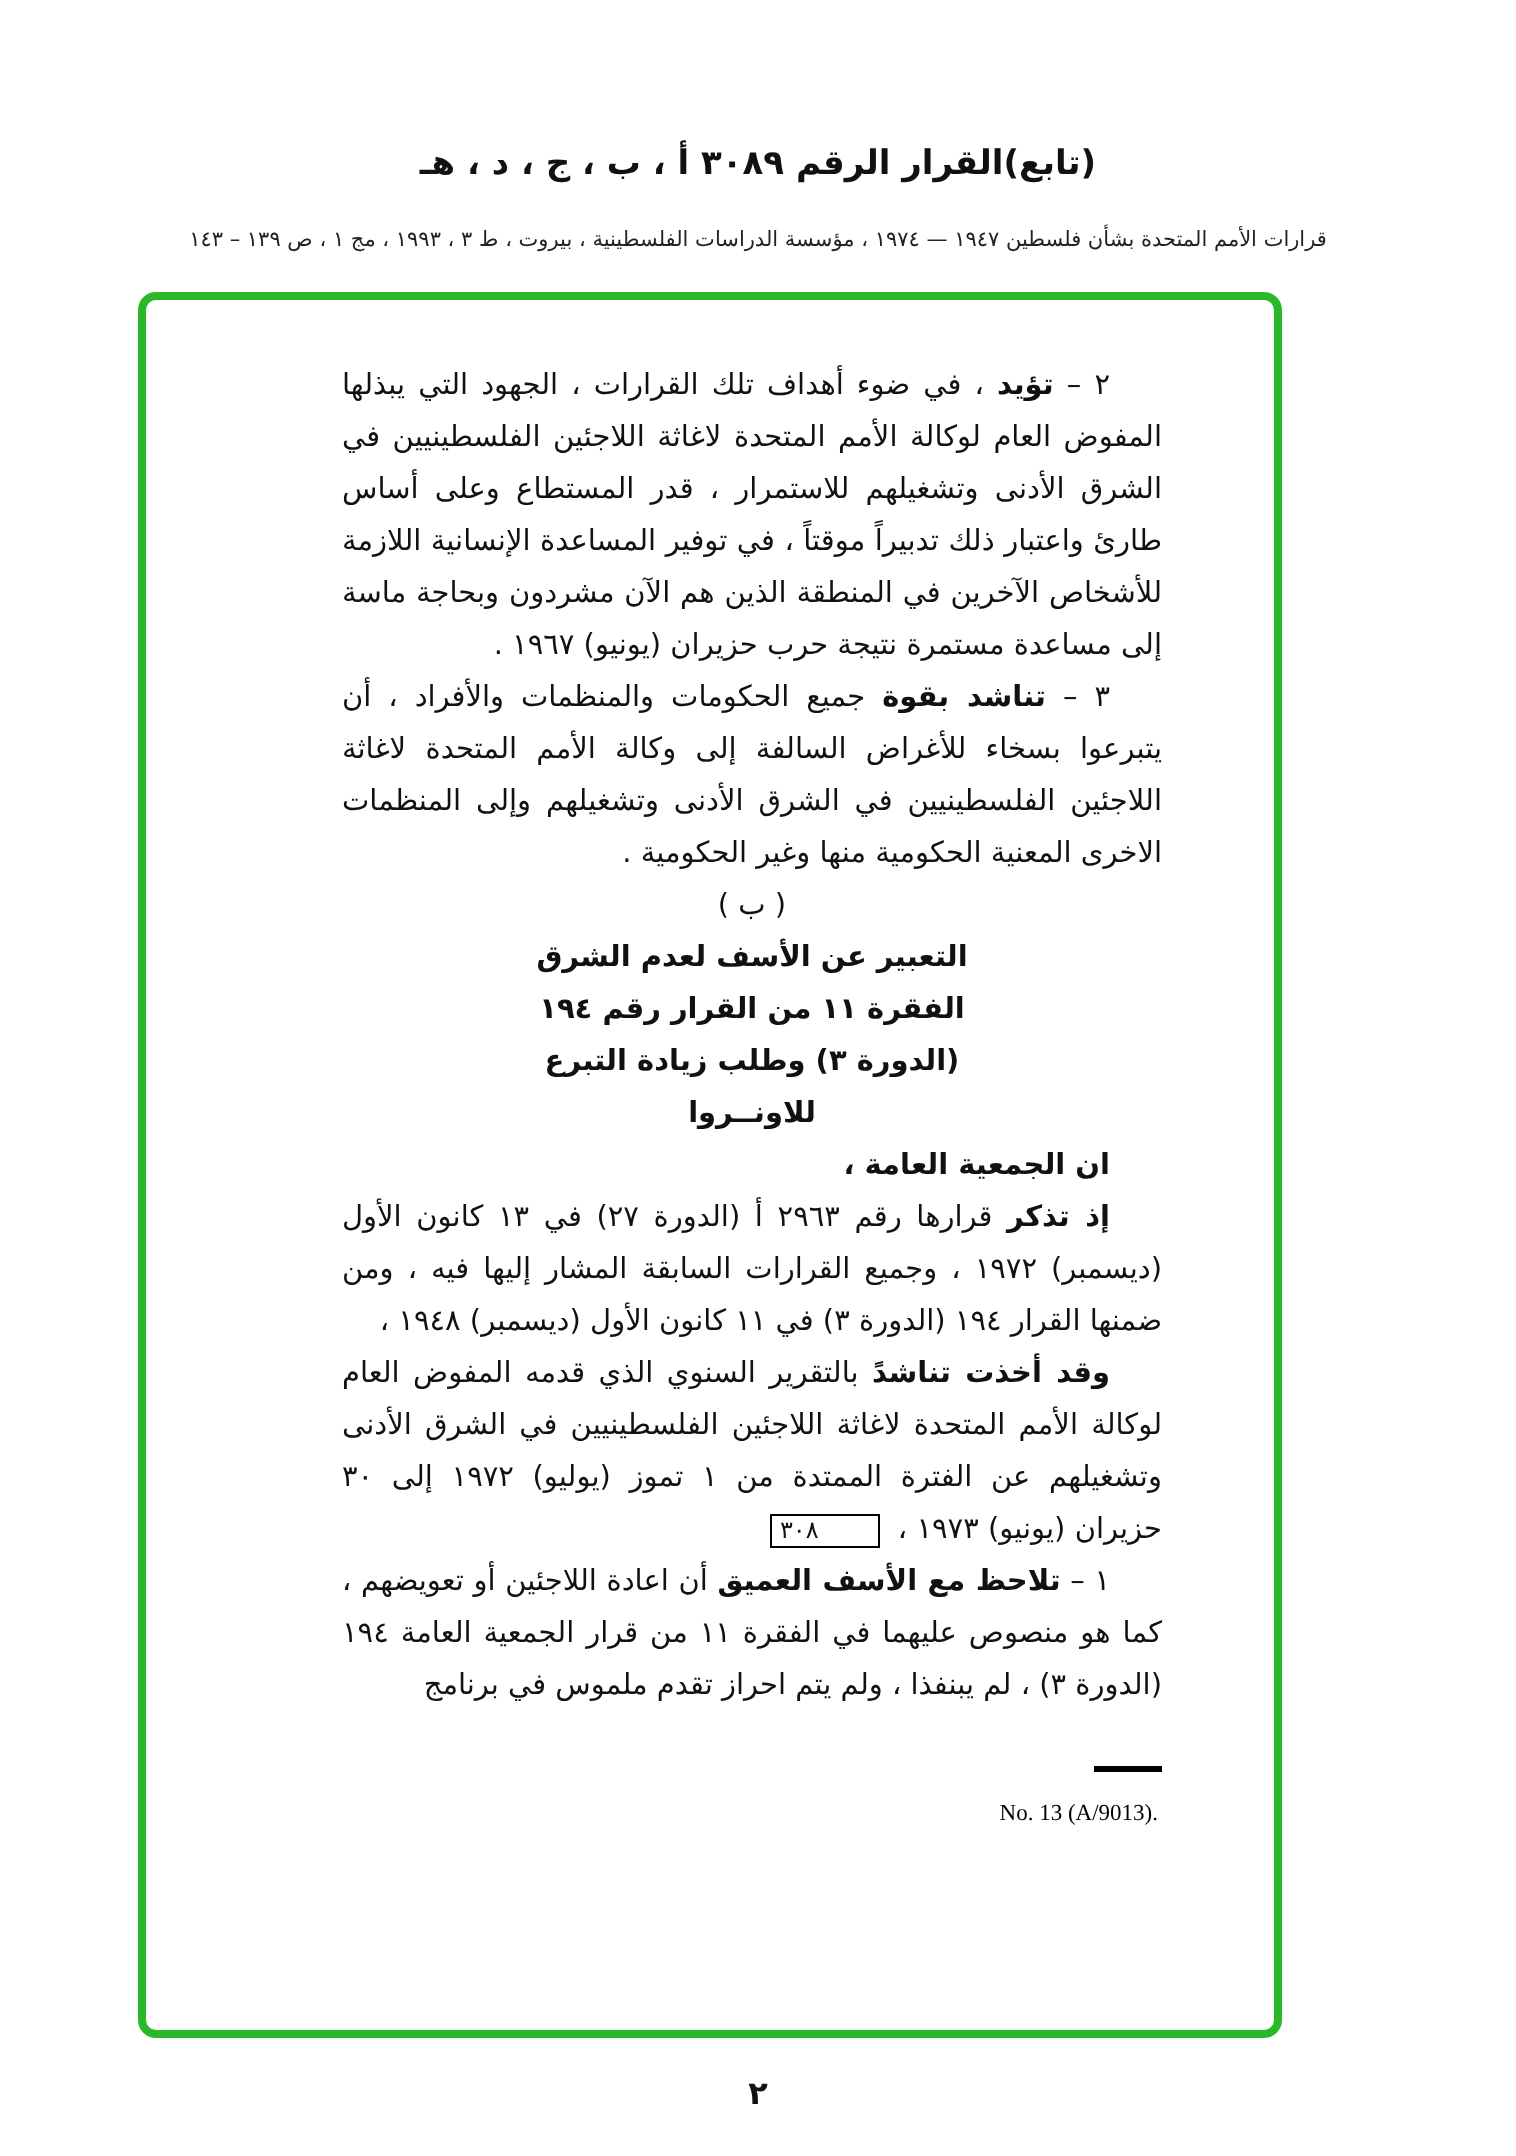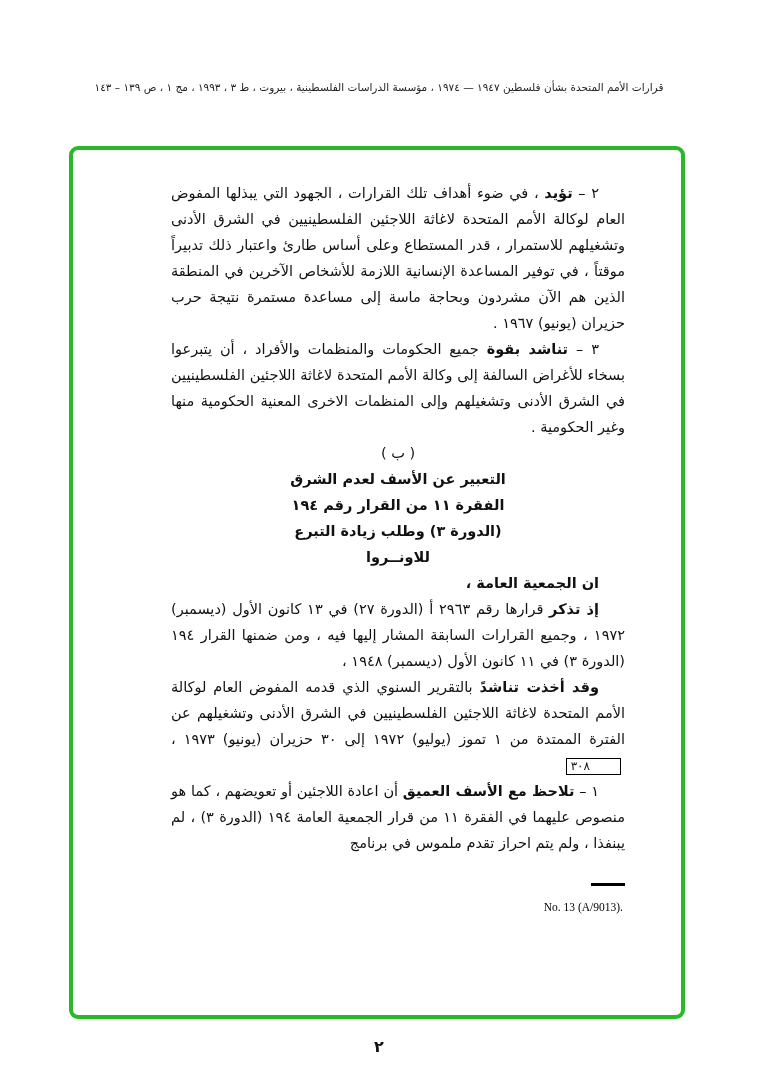--- a/index.html
+++ b/index.html
@@ -20,29 +20,29 @@
     left: 0; right: 0;
     text-align: center;
     direction: rtl;
   }
   .title {
     font-size: 17px;
     font-weight: bold;
     letter-spacing: 0.5px;
   }
   .subtitle {
-    margin-top: 9px;
+    margin-top: 22px;
     font-size: 10.5px;
     color: #222;
   }
   .green-box {
     position: absolute;
     left: 69px;
     top: 146px;
-    width: 616px;
+    width: 572px;
     height: 873px;
     border: 4px solid #28b828;
     border-radius: 9px;
     background: #ffffff;
   }
   .text-block {
     direction: rtl;
     text-align: justify;
     padding: 30px 56px 0 98px;
     font-size: 14.5px;
@@ -88,20 +88,21 @@
     font-size: 16px;
     font-weight: bold;
   }
 </style>
 </head>
 <body>
 
 <div class="page">
 
   <div class="header">
+    <div class="title">(تابع)القرار الرقم ٣٠٨٩ أ ، ب ، ج ، د ، هـ</div>
     <div class="subtitle">قرارات الأمم المتحدة بشأن فلسطين ١٩٤٧ — ١٩٧٤ ، مؤسسة الدراسات الفلسطينية ، بيروت ، ط ٣ ، ١٩٩٣ ، مج ١ ، ص ١٣٩ – ١٤٣</div>
   </div>
 
   <div class="green-box">
     <div class="text-block">
 
       <p class="para"><span>٢ – </span><span class="bold">تؤيد</span><span> ، في ضوء أهداف تلك القرارات ، الجهود التي يبذلها المفوض العام لوكالة الأمم المتحدة لاغاثة اللاجئين الفلسطينيين في الشرق الأدنى وتشغيلهم للاستمرار ، قدر المستطاع وعلى أساس طارئ واعتبار ذلك تدبيراً موقتاً ، في توفير المساعدة الإنسانية اللازمة للأشخاص الآخرين في المنطقة الذين هم الآن مشردون وبحاجة ماسة إلى مساعدة مستمرة نتيجة حرب حزيران (يونيو) ١٩٦٧ .</span></p>
 
       <p class="para"><span>٣ – </span><span class="bold">تناشد بقوة</span><span> جميع الحكومات والمنظمات والأفراد ، أن يتبرعوا بسخاء للأغراض السالفة إلى وكالة الأمم المتحدة لاغاثة اللاجئين الفلسطينيين في الشرق الأدنى وتشغيلهم وإلى المنظمات الاخرى المعنية الحكومية منها وغير الحكومية .</span></p>
 

